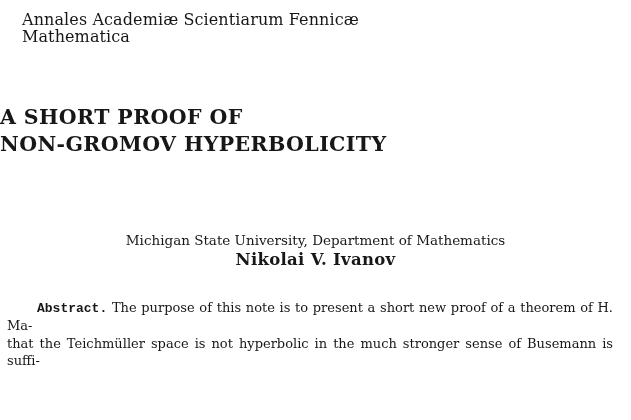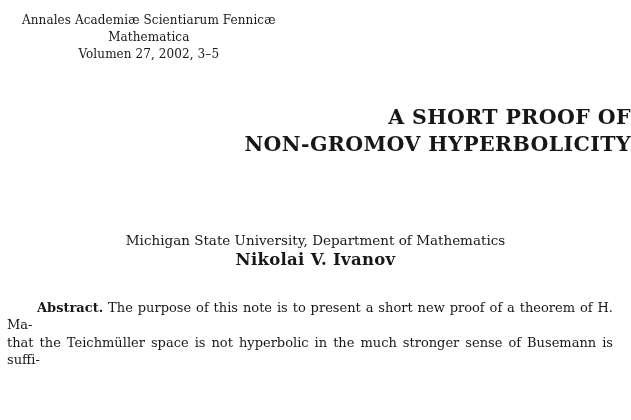--- a/index.html
+++ b/index.html
@@ -11,33 +11,32 @@
     color: #171717;
     font-family: "DejaVu Serif", serif;
     overflow: hidden;
   }
 
   
   .journal-header {
     position: absolute;
     left: 22px;
     top: 12px;
-    font-size: 12px;
+    font-size: 16px;
     line-height: 16.8px;
     letter-spacing: 0.1px;
-    text-align: center;
   }
 
   
   .title {
     position: absolute;
     left: 0; right: 0;
     top: 104px;
     margin: 0;
-    text-align: right;
+    text-align: left;
     font-size: 20.5px;
     font-weight: bold;
     line-height: 27px;
     letter-spacing: 0.4px;
   }
   .title .t-line { display: block; }
 
   
   .author {
     position: absolute;
@@ -65,31 +64,30 @@
   .abstract {
     position: absolute;
     left: 7px;
     width: 606px;
     top: 299px;
     font-size: 13px;
     line-height: 17.45px;
   }
   .abs-line { text-align: justify; text-align-last: justify; }
   .abs-line.first { text-indent: 30px; }
-  .abs-label { font-weight: bold; }
+  .abs-label { font-weight: bold; font-family: Liberation Mono, monospace; }
 </style>
 </head>
 <body>
 
 <div class="page">
 
   <header class="journal-header">
     <div class="jh-line">Annales Academiæ Scientiarum Fennicæ</div>
     <div class="jh-line">Mathematica</div>
-    <div class="jh-line">Volumen 27, 2002, 3–5</div>
   </header>
 
   <h1 class="title">
     <span class="t-line">A SHORT PROOF OF</span>
     <span class="t-line">NON-GROMOV HYPERBOLICITY</span>
   </h1>
 
   <div class="author">Nikolai V. Ivanov</div>
 
   <div class="affiliation">

